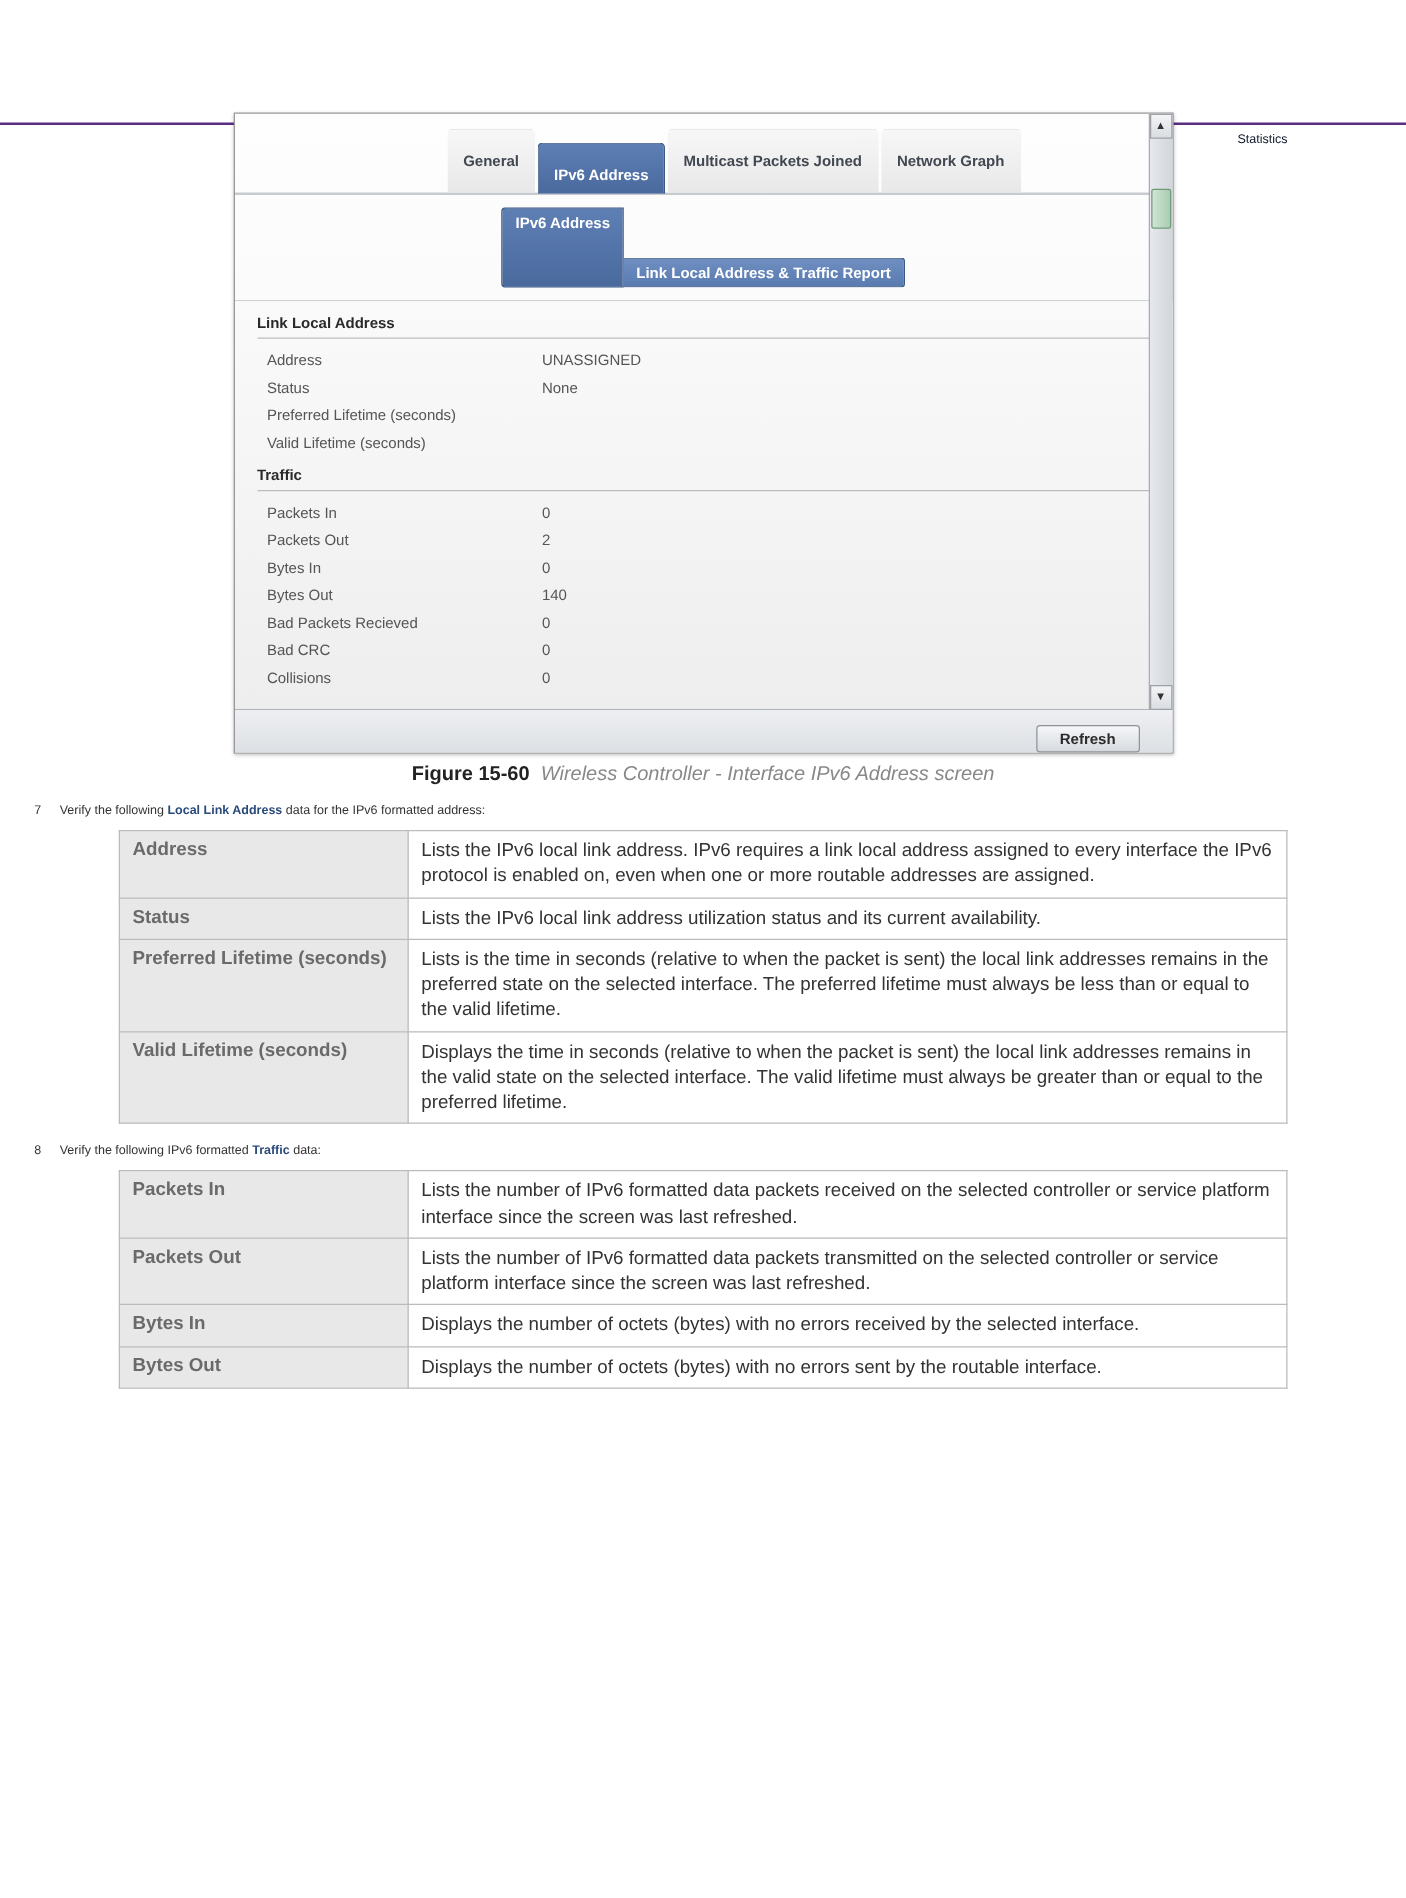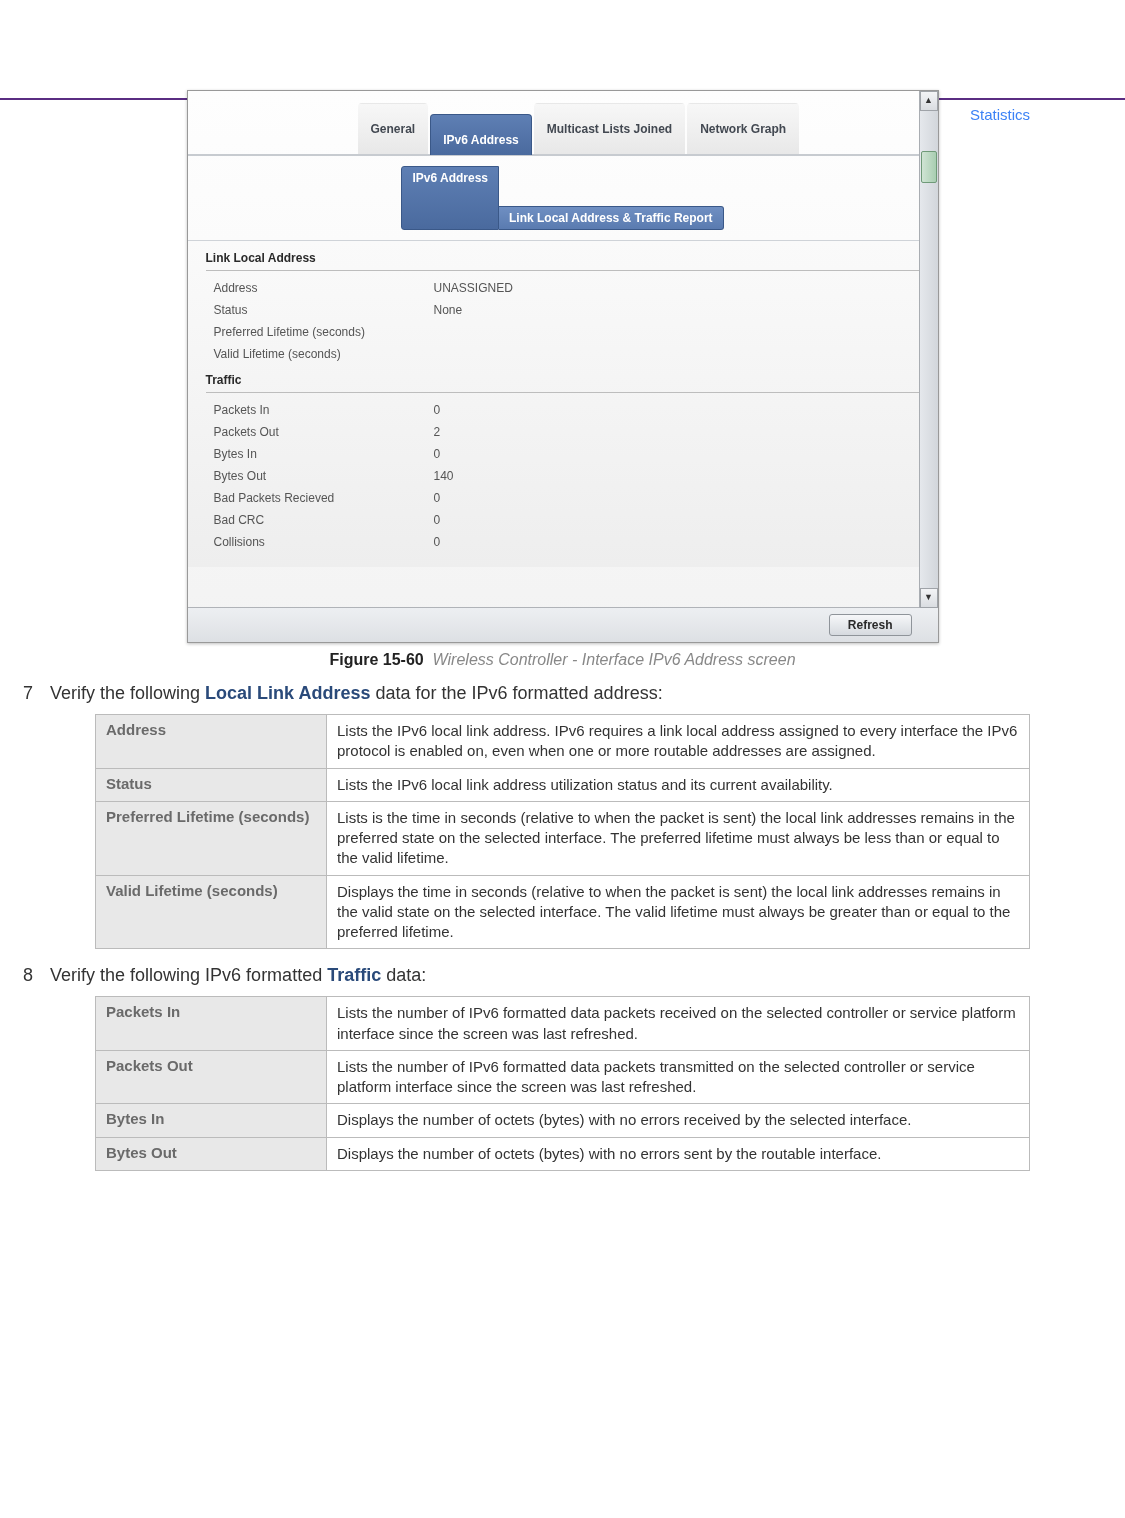--- a/index.html
+++ b/index.html
@@ -22,22 +22,22 @@
     top: 8px;
     left: 0;
     right: 0;
     height: 2px;
     background: #5a2d82;
   }
   .top-label {
     position: absolute;
     top: 16px;
     right: 95px;
-    font-size: 15px;
-    color: #3b82f6;
+    font-size: 10px;
+    color: #0f172a;
   }
   .screenshot {
     margin-top: 90px;
     width: 750px;
     margin-left: auto;
     margin-right: auto;
     border: 1px solid #999;
     box-shadow: 0 1px 3px rgba(0,0,0,0.25);
     position: relative;
     background: linear-gradient(#fefefe, #f3f3f3);
@@ -146,43 +146,42 @@
     height: 30px;
     background: linear-gradient(90deg, #d0e4d4, #a8cdb1);
     border: 1px solid #6f9a78;
     border-radius: 2px;
   }
   .ss-footer {
     height: 34px;
     border-top: 1px solid #b0b3b8;
     display: flex;
     justify-content: flex-end;
-    align-items: center;
+    align-items: flex-end;
     padding-right: 26px;
     background: linear-gradient(#edeff2, #dde0e4);
-    margin-top: 40px;
   }
   .refresh-btn {
     font-size: 12px;
     font-weight: bold;
     padding: 3px 18px;
     background: linear-gradient(#f6f7f9, #d6dadf);
     border: 1px solid #8f949a;
     border-radius: 3px;
     color: #2a2a2a;
   }
   .figcaption {
     text-align: center;
     font-size: 16px;
     margin: 8px 0 14px 0;
   }
   .figcaption b { color: #222; }
   .figcaption i { color: #888; font-style: italic; }
   .step-line {
-    font-size: 18px;
+    font-size: 10px;
     color: #333;
     margin: 10px 0 10px -78px;
   }
   .step-num {
     display: inline-block;
     width: 16px;
     text-align: right;
     margin-right: 12px;
     color: #333;
   }
@@ -213,21 +212,21 @@
 <body>
 
 <div class="page">
   <div class="top-rule"></div>
   <div class="top-label">Statistics</div>
 
   <div class="screenshot">
     <div class="ss-tabs">
       <div class="ss-tab">General</div>
       <div class="ss-tab active">IPv6 Address</div>
-      <div class="ss-tab">Multicast Lists Joined</div>
+      <div class="ss-tab">Multicast Packets Joined</div>
       <div class="ss-tab">Network Graph</div>
     </div>
     <div class="ss-subtabs">
       <div class="ss-subtab inactive">IPv6 Address</div>
       <div class="ss-subtab activesub">Link Local Address &amp; Traffic Report</div>
     </div>
     <div class="ss-body">
       <div class="fieldset-label">Link Local Address</div>
       <hr class="ss-hr">
       <div class="ss-grid">

